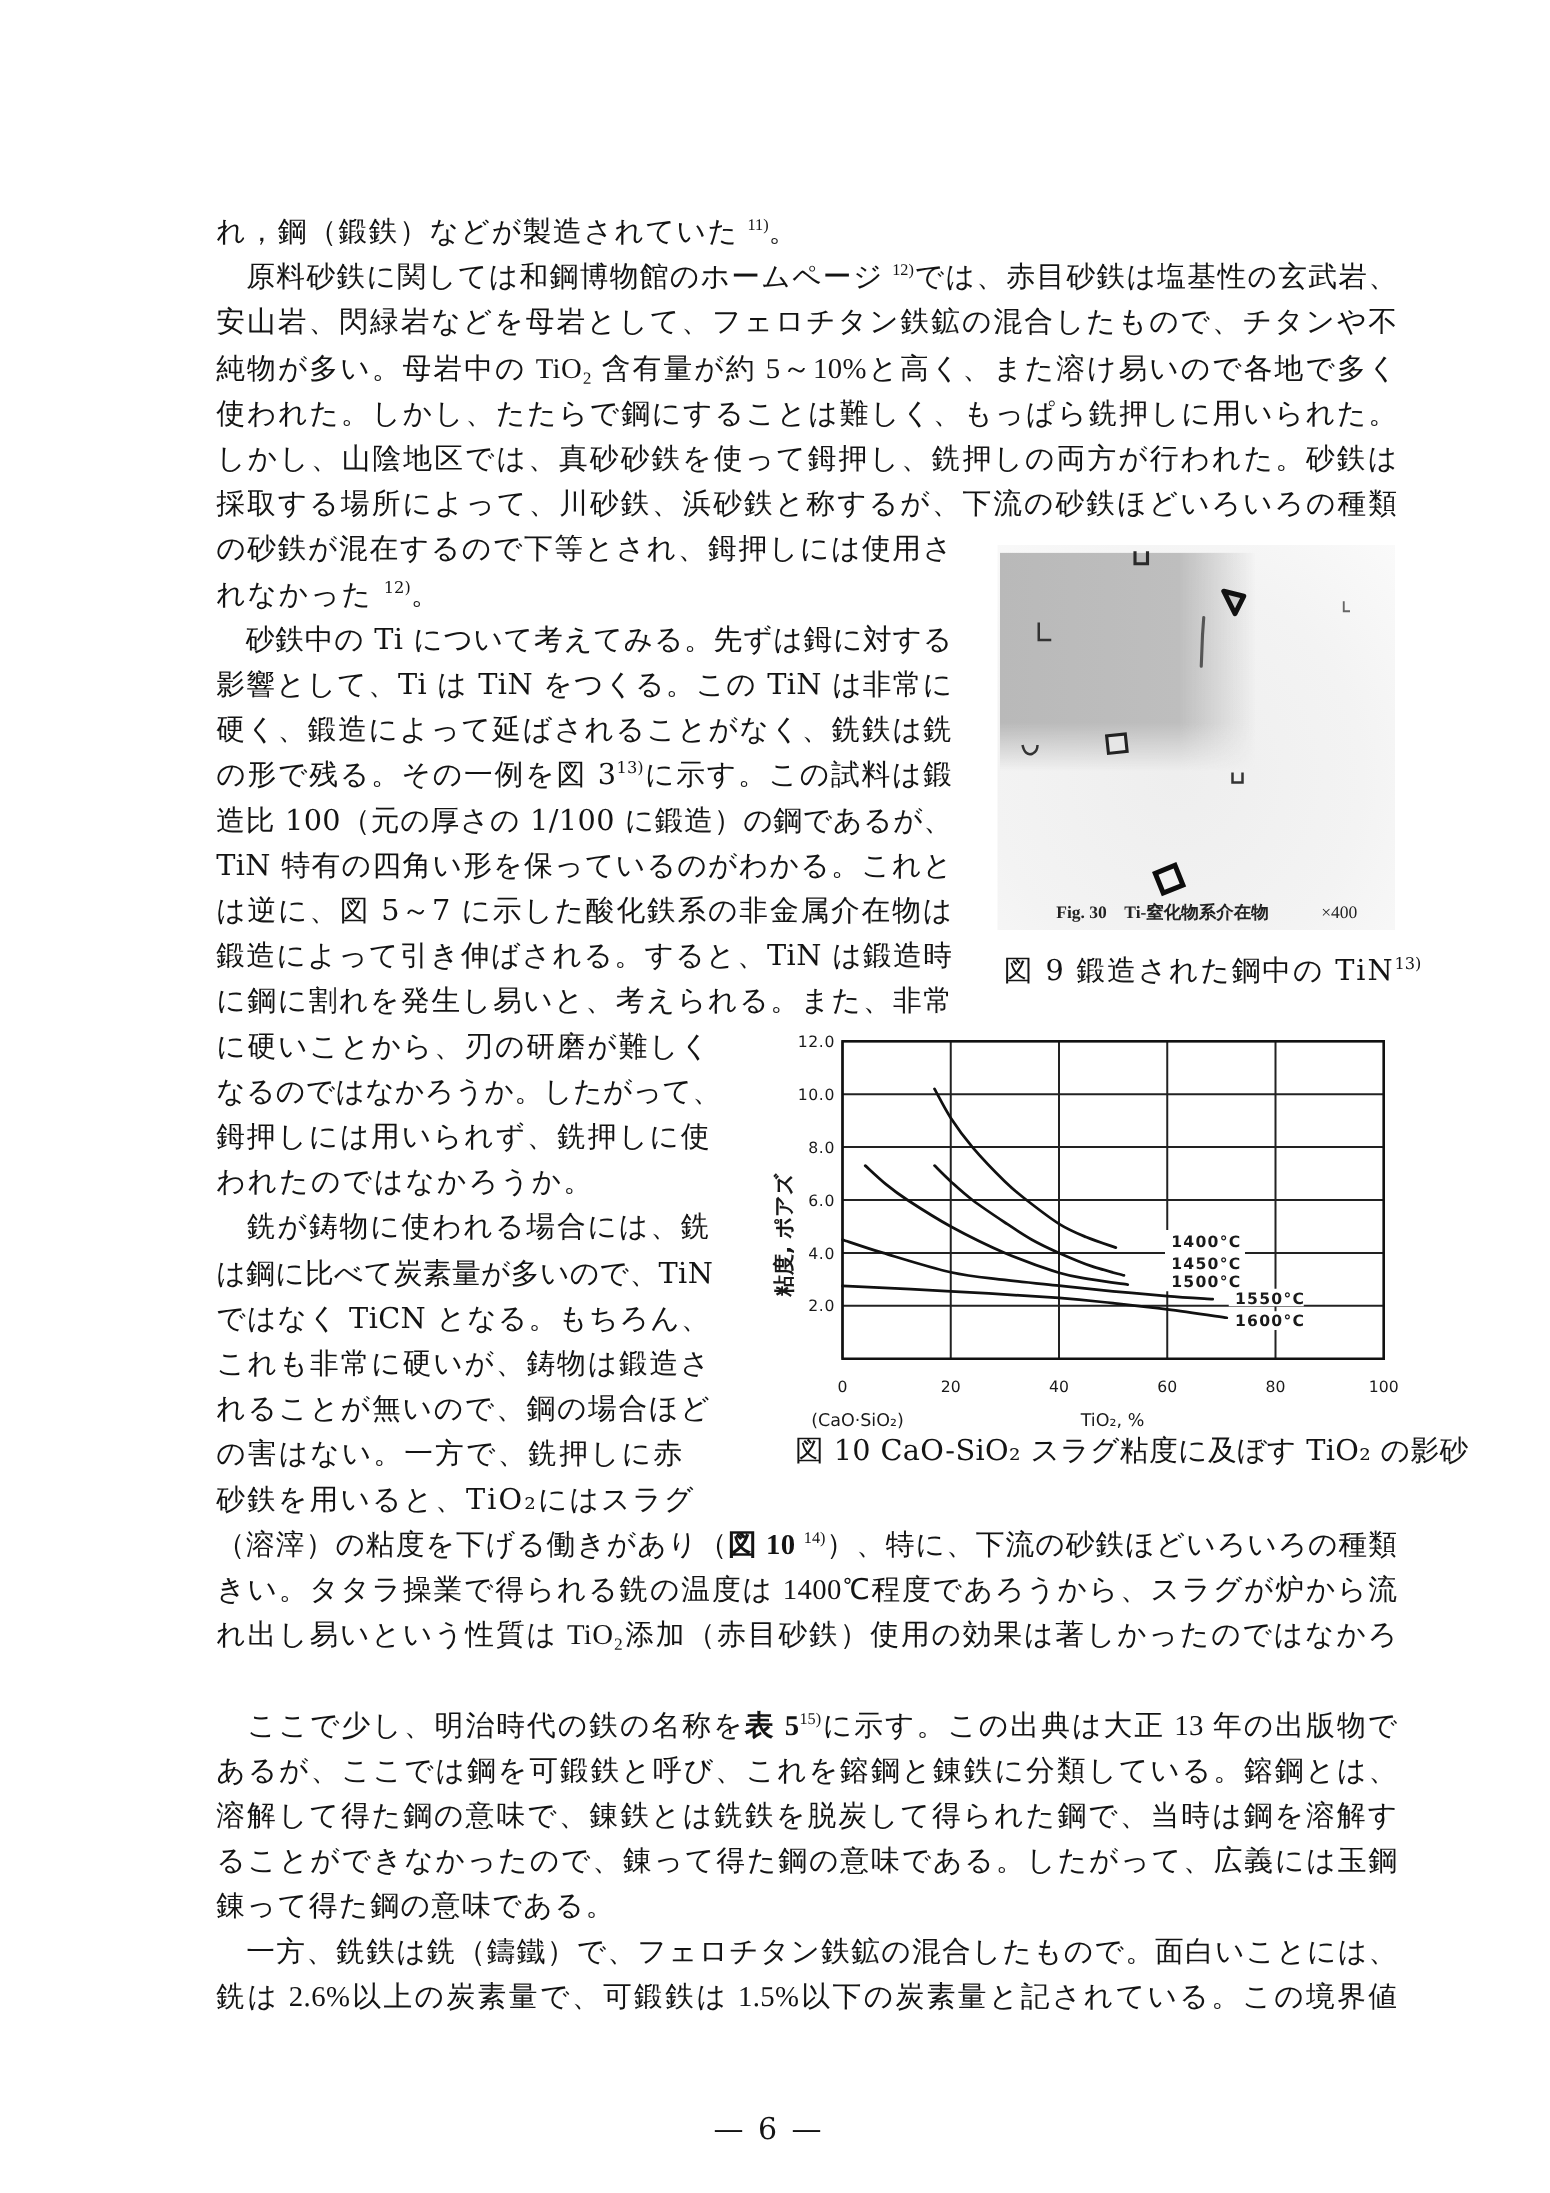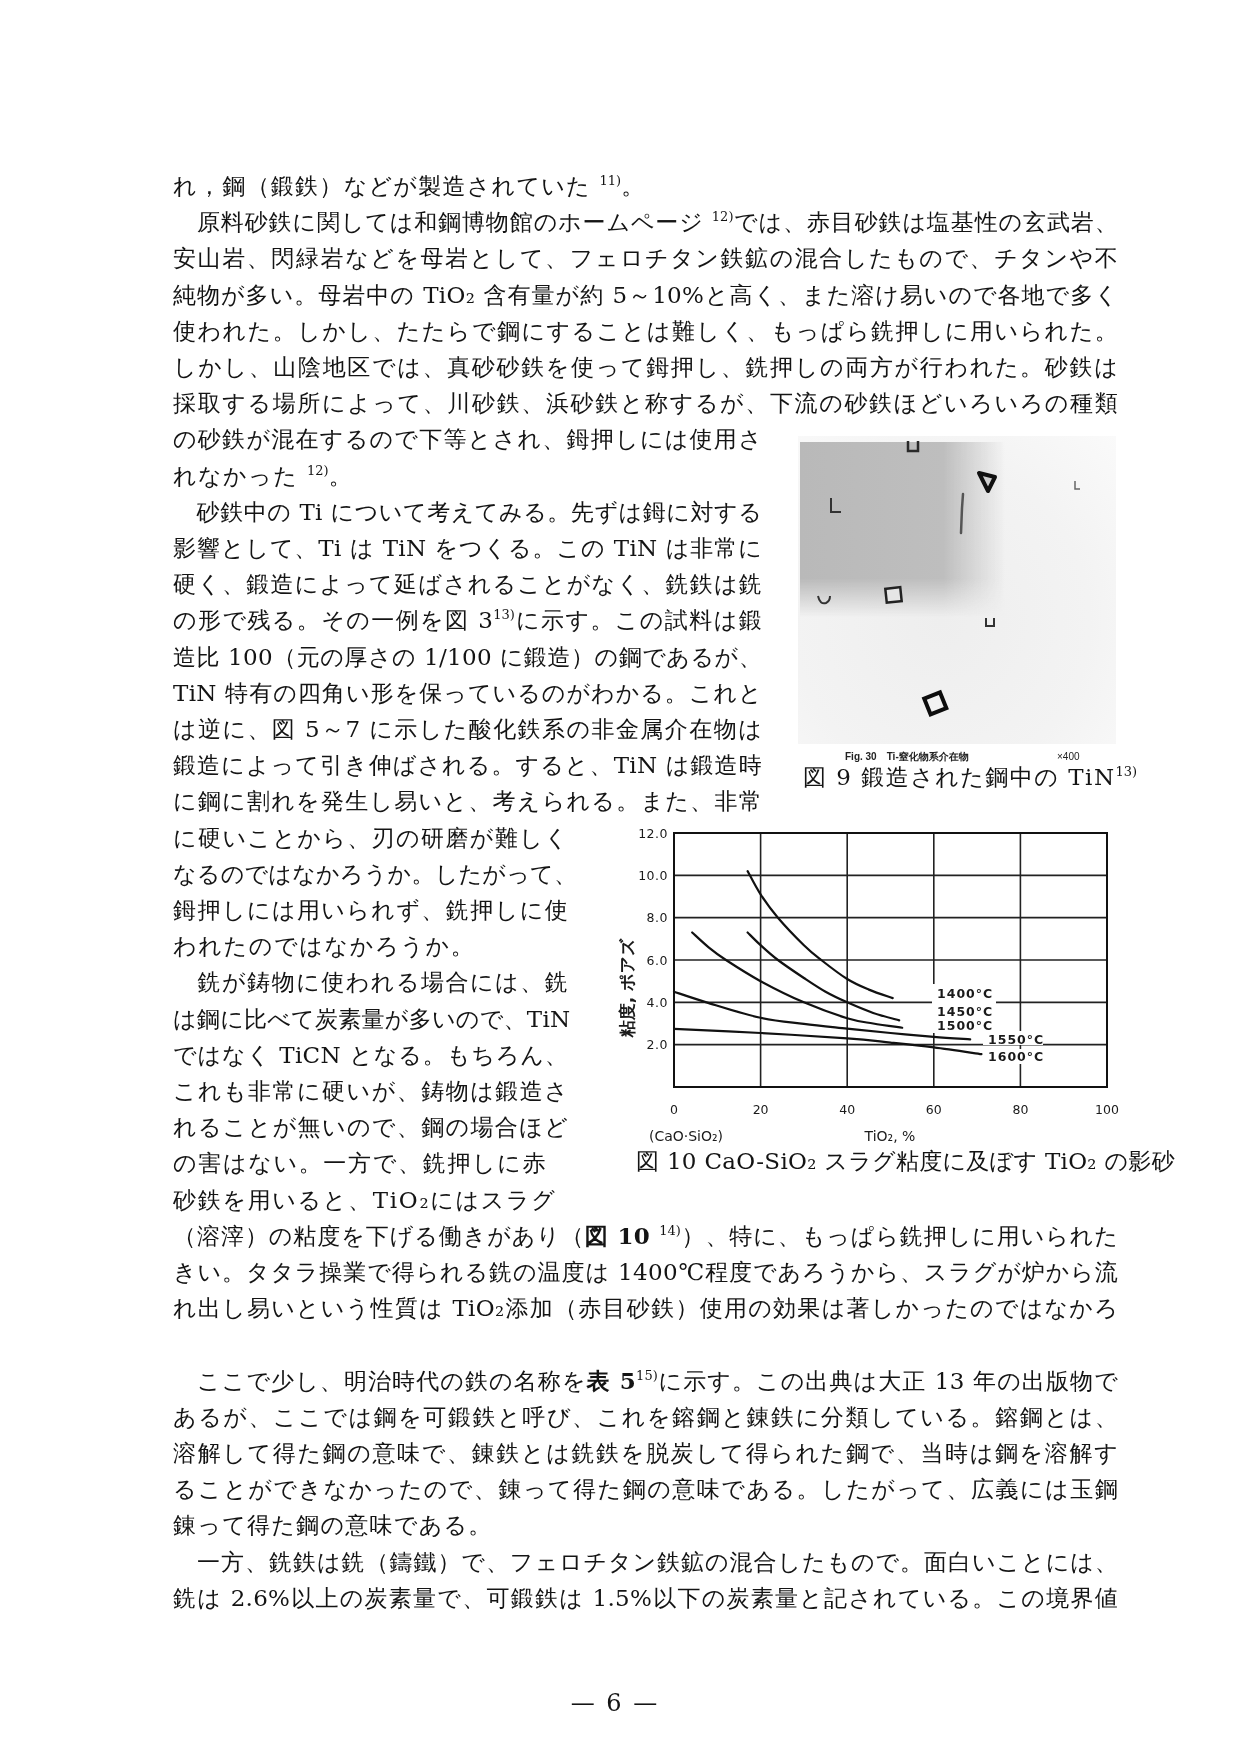--- a/index.html
+++ b/index.html
@@ -5,42 +5,42 @@
   html, body { margin: 0; padding: 0; background: #ffffff; }
   #page {
     position: relative; width: 1240px; height: 1754px; overflow: hidden;
     background: #ffffff; color: #141414;
     font-family: "DejaVu Serif", "Liberation Serif", serif;
   }
   .ln {
     position: absolute; left: 173px; height: 36px; line-height: 36px;
     font-size: 23px; white-space: nowrap;
   }
-  .ln.full { width: 945px; letter-spacing: 1.3px; }
+  .ln.full { width: 945px; letter-spacing: 1.3px; font-family: Liberation Serif, serif; }
   .ln.mid { width: 589px; letter-spacing: 1.5px; }
   .ln.narrow { width: 395px; letter-spacing: 1.7px; }
   .ln.j { text-align: justify; text-align-last: justify; letter-spacing: 0.3px; }
   sup.ref { font-size: 13px; line-height: 0; vertical-align: 9px; letter-spacing: 0; }
   b.bref { font-weight: bold; }
 
   
   #photo {
     position: absolute; left: 798px; top: 436px; width: 318px; height: 308px;
     background: radial-gradient(ellipse at 45% 60%, #eeeeee 0%, #f3f3f3 60%, #fafafa 100%);
   }
   #photo .dark {
     position: absolute; left: 2px; top: 6px; width: 205px; height: 175px;
     background: linear-gradient(to right, #b9b9b9 0%, #bebebe 70%, rgba(200,200,200,0) 100%);
     -webkit-mask-image: linear-gradient(to bottom, #000 0%, #000 78%, transparent 100%);
     mask-image: linear-gradient(to bottom, #000 0%, #000 78%, transparent 100%);
   }
   #photo svg { position: absolute; left: 0; top: 0; }
   .fig-inner {
-    position: absolute; top: 750px; font-family: Liberation Sans, sans-serif;
-    font-size: 10px; font-weight: bold; line-height: 14px; color: #222;
+    position: absolute; top: 724px; font-family: Liberation Serif, serif;
+    font-size: 14px; font-weight: bold; line-height: 14px; color: #222;
   }
   .caption {
     position: absolute; height: 36px; line-height: 36px; font-size: 23px; white-space: nowrap;
   }
   #fig9-caption { left: 803px; top: 759px; width: 315px; letter-spacing: 1.5px; }
   #fig10-caption { left: 636px; top: 1143px; width: 482px; text-align: justify; text-align-last: justify; letter-spacing: 0.3px; }
 
   #chart-svg { position: absolute; left: 580px; top: 815px; }
   #chart-svg text { font-family: "DejaVu Sans", "Liberation Sans", sans-serif; fill: #1a1a1a; }
 
@@ -76,21 +76,21 @@
   <div class="ln narrow j" style="top:856px"><span>なるのではなかろうか。したがって、</span></div>
   <div class="ln narrow j" style="top:892px"><span>鉧押しには用いられず、銑押しに使</span></div>
   <div class="ln narrow" style="top:928px"><span>われたのではなかろうか。</span></div>
   <div class="ln narrow j" style="top:964px"><span>　銑が鋳物に使われる場合には、銑</span></div>
   <div class="ln narrow j" style="top:1001px"><span>は鋼に比べて炭素量が多いので、TiN</span></div>
   <div class="ln narrow j" style="top:1037px"><span>ではなく TiCN となる。もちろん、</span></div>
   <div class="ln narrow j" style="top:1073px"><span>これも非常に硬いが、鋳物は鍛造さ</span></div>
   <div class="ln narrow j" style="top:1109px"><span>れることが無いので、鋼の場合ほど</span></div>
   <div class="ln narrow" style="top:1145px"><span>の害はない。一方で、銑押しに赤</span></div>
   <div class="ln narrow" style="top:1182px"><span>砂鉄を用いると、TiO₂にはスラグ</span></div>
-  <div class="ln full j" style="top:1218px"><span>（溶滓）の粘度を下げる働きがあり（</span><b class="bref">図 10 </b><sup class="ref">14)</sup><span>）、特に、もっぱら銑押しに用いられた</span></div>
+  <div class="ln full j" style="top:1218px"><span>（溶滓）の粘度を下げる働きがあり（</span><b class="bref">図 10 </b><sup class="ref">14)</sup><span>）、特に、下流の砂鉄ほどいろいろの種類</span></div>
   <div class="ln full j" style="top:1254px"><span>きい。タタラ操業で得られる銑の温度は 1400℃程度であろうから、スラグが炉から流</span></div>
   <div class="ln full j" style="top:1290px"><span>れ出し易いという性質は TiO₂添加（赤目砂鉄）使用の効果は著しかったのではなかろ</span></div>
   <div class="ln full j" style="top:1363px"><span>　ここで少し、明治時代の鉄の名称を</span><b class="bref">表 5</b><sup class="ref">15)</sup><span>に示す。この出典は大正 13 年の出版物で</span></div>
   <div class="ln full j" style="top:1399px"><span>あるが、ここでは鋼を可鍛鉄と呼び、これを鎔鋼と錬鉄に分類している。鎔鋼とは、</span></div>
   <div class="ln full j" style="top:1435px"><span>溶解して得た鋼の意味で、錬鉄とは銑鉄を脱炭して得られた鋼で、当時は鋼を溶解す</span></div>
   <div class="ln full j" style="top:1471px"><span>ることができなかったので、錬って得た鋼の意味である。したがって、広義には玉鋼</span></div>
   <div class="ln full" style="top:1507px"><span>錬って得た鋼の意味である。</span></div>
   <div class="ln full j" style="top:1544px"><span>　一方、銑鉄は銑（鑄鐵）で、フェロチタン鉄鉱の混合したもので。面白いことには、</span></div>
   <div class="ln full j" style="top:1580px"><span>銑は 2.6%以上の炭素量で、可鍛鉄は 1.5%以下の炭素量と記されている。この境界値</span></div>
 

